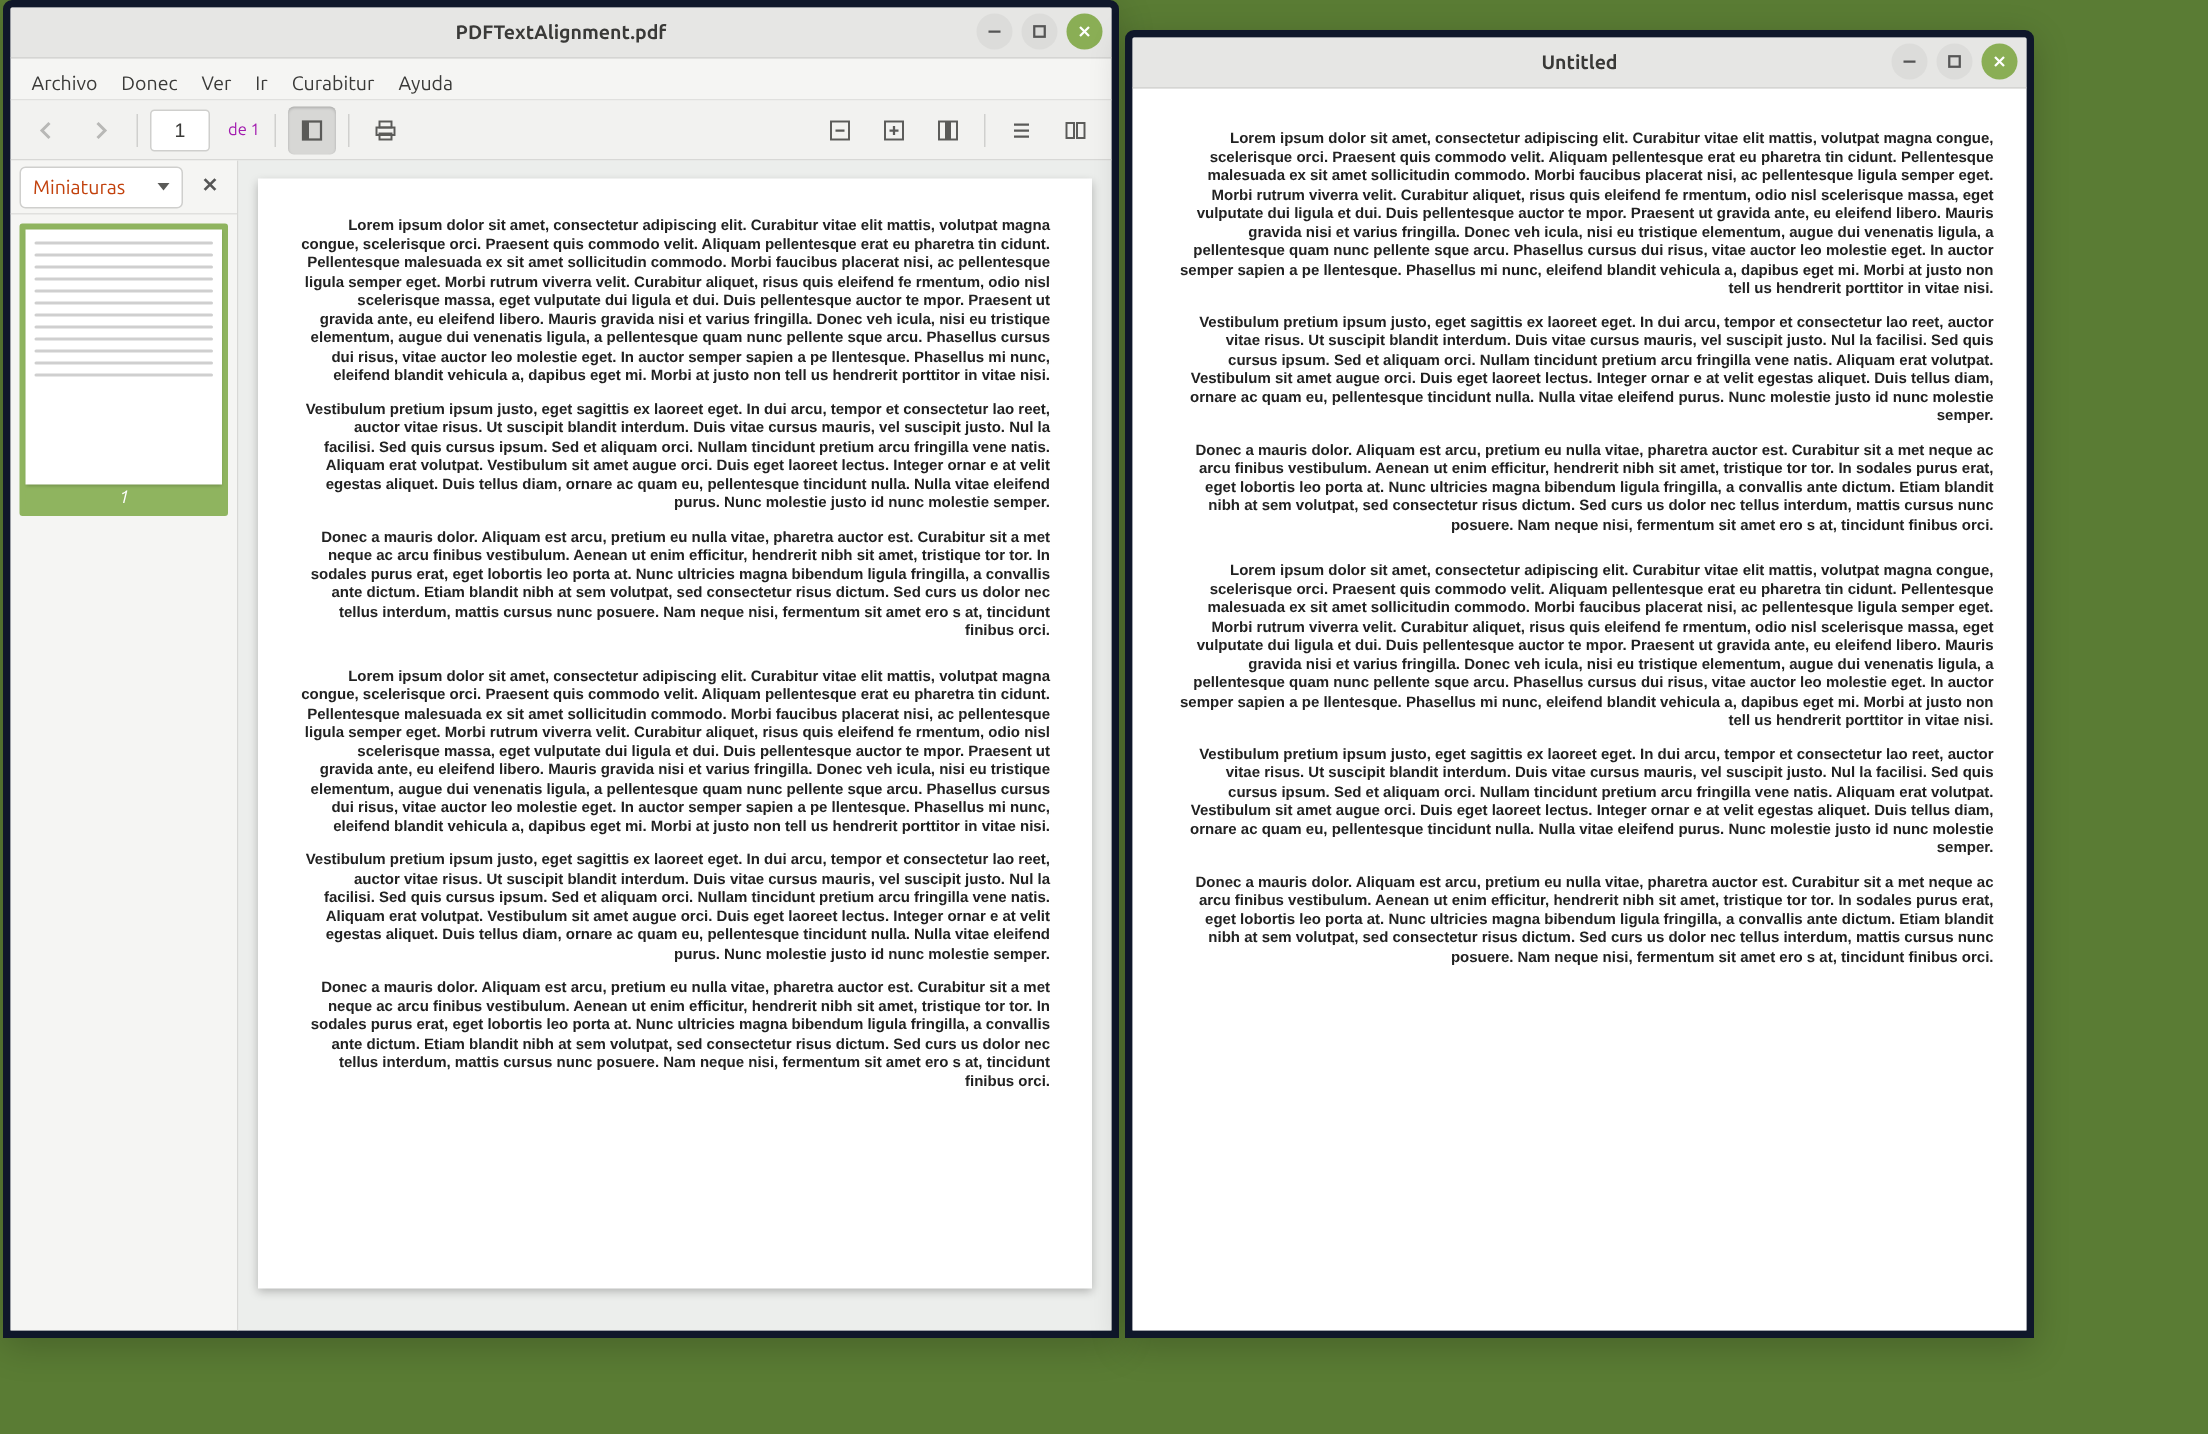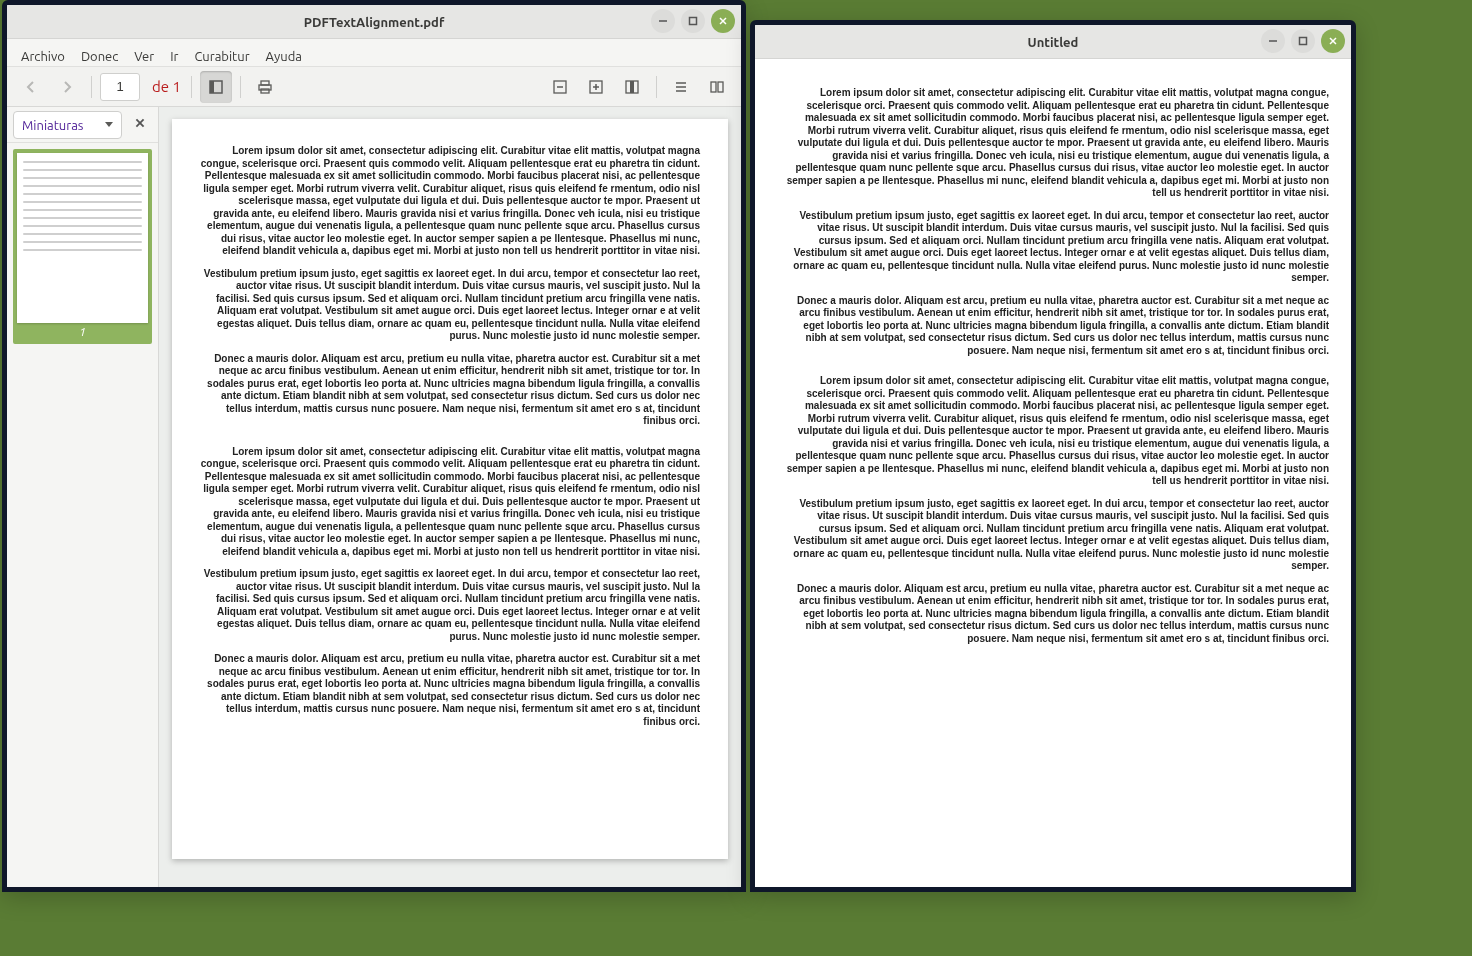--- a/index.html
+++ b/index.html
@@ -22,26 +22,26 @@
   
   .pdfwin { left: 2px; top: 0; width: 744px; height: 892px; }
   .toolbar { height: 40px; background:#f2f2f0; display:flex; align-items:center; gap:4px; padding:0 8px; border-bottom:1px solid #d8d8d6; }
   .tbtn { width:32px; height:32px; border:none; background:transparent; border-radius:4px; display:flex;align-items:center;justify-content:center; cursor:pointer; color:#5a5a58;}
   .tbtn.disabled { color:#b8b8b6; cursor:default;}
   .tbtn svg { width:16px; height:16px; }
   .tbtn.toggled { background:#d7d7d5; box-shadow: inset 0 1px 2px rgba(0,0,0,.2); }
   .tsep { width:1px; height:22px; background:#d0d0ce; margin:0 4px; }
   .spacer { flex:1; }
   .page-input { width:40px; height:28px; border:1px solid #cfcfcd; border-radius:3px; text-align:center; font-size:13px; color:#3a3a38; background:#fff; }
-  .page-of { font-size:15px; color:#b91c1c; padding:0 2px 0 8px; }
+  .page-of { font-size:11px; color:#a21caf; padding:0 2px 0 8px; }
 
   .pdf-body { flex:1; display:flex; min-height:0; }
   .side-pane { width:152px; background:#f5f5f3; border-right:1px solid #d8d8d6; display:flex; flex-direction:column; }
   .side-head { height:36px; display:flex; align-items:center; border-bottom:1px solid #e0e0de; }
-  .side-combo { flex:1; margin:4px 0 4px 6px; height:28px; border:1px solid #cfcfcd; border-radius:4px; background:#fff; display:flex; align-items:center; justify-content:space-between; padding:0 8px; font-size:13px; color:#4c1d95; cursor:pointer;}
+  .side-combo { flex:1; margin:4px 0 4px 6px; height:28px; border:1px solid #cfcfcd; border-radius:4px; background:#fff; display:flex; align-items:center; justify-content:space-between; padding:0 8px; font-size:13px; color:#c2410c; cursor:pointer;}
   .side-close { width:36px; text-align:center; }
   .side-close .xbtn { width:28px; height:28px; border:none; background:transparent; border-radius:4px; cursor:pointer; color:#5a5a58;}
   .thumb-area { flex:1; overflow:auto; padding:6px; }
   .thumb { border:4px solid #8fb45f; background:#8fb45f; border-radius:2px; }
   .thumb-page { background:#fff; width:100%; aspect-ratio: 100/130; box-shadow:0 1px 2px rgba(0,0,0,.2); display:flex; flex-direction:column; padding:8px 6px; gap:6px;}
   .thumb-page .tl { height:2px; background:#cfcfcf; border-radius:1px;}
   .thumb-num { text-align:center; font-size:12px; font-style:italic; color:#fff; padding:2px 0; }
 
   .doc-viewport { flex:1; background:#eceeec; overflow:auto; padding:12px; }
   .page { width:556px; min-height:740px; margin:0 auto; background:#fff; box-shadow:0 2px 6px rgba(0,0,0,.25); padding:26px 28px 40px 28px; }

